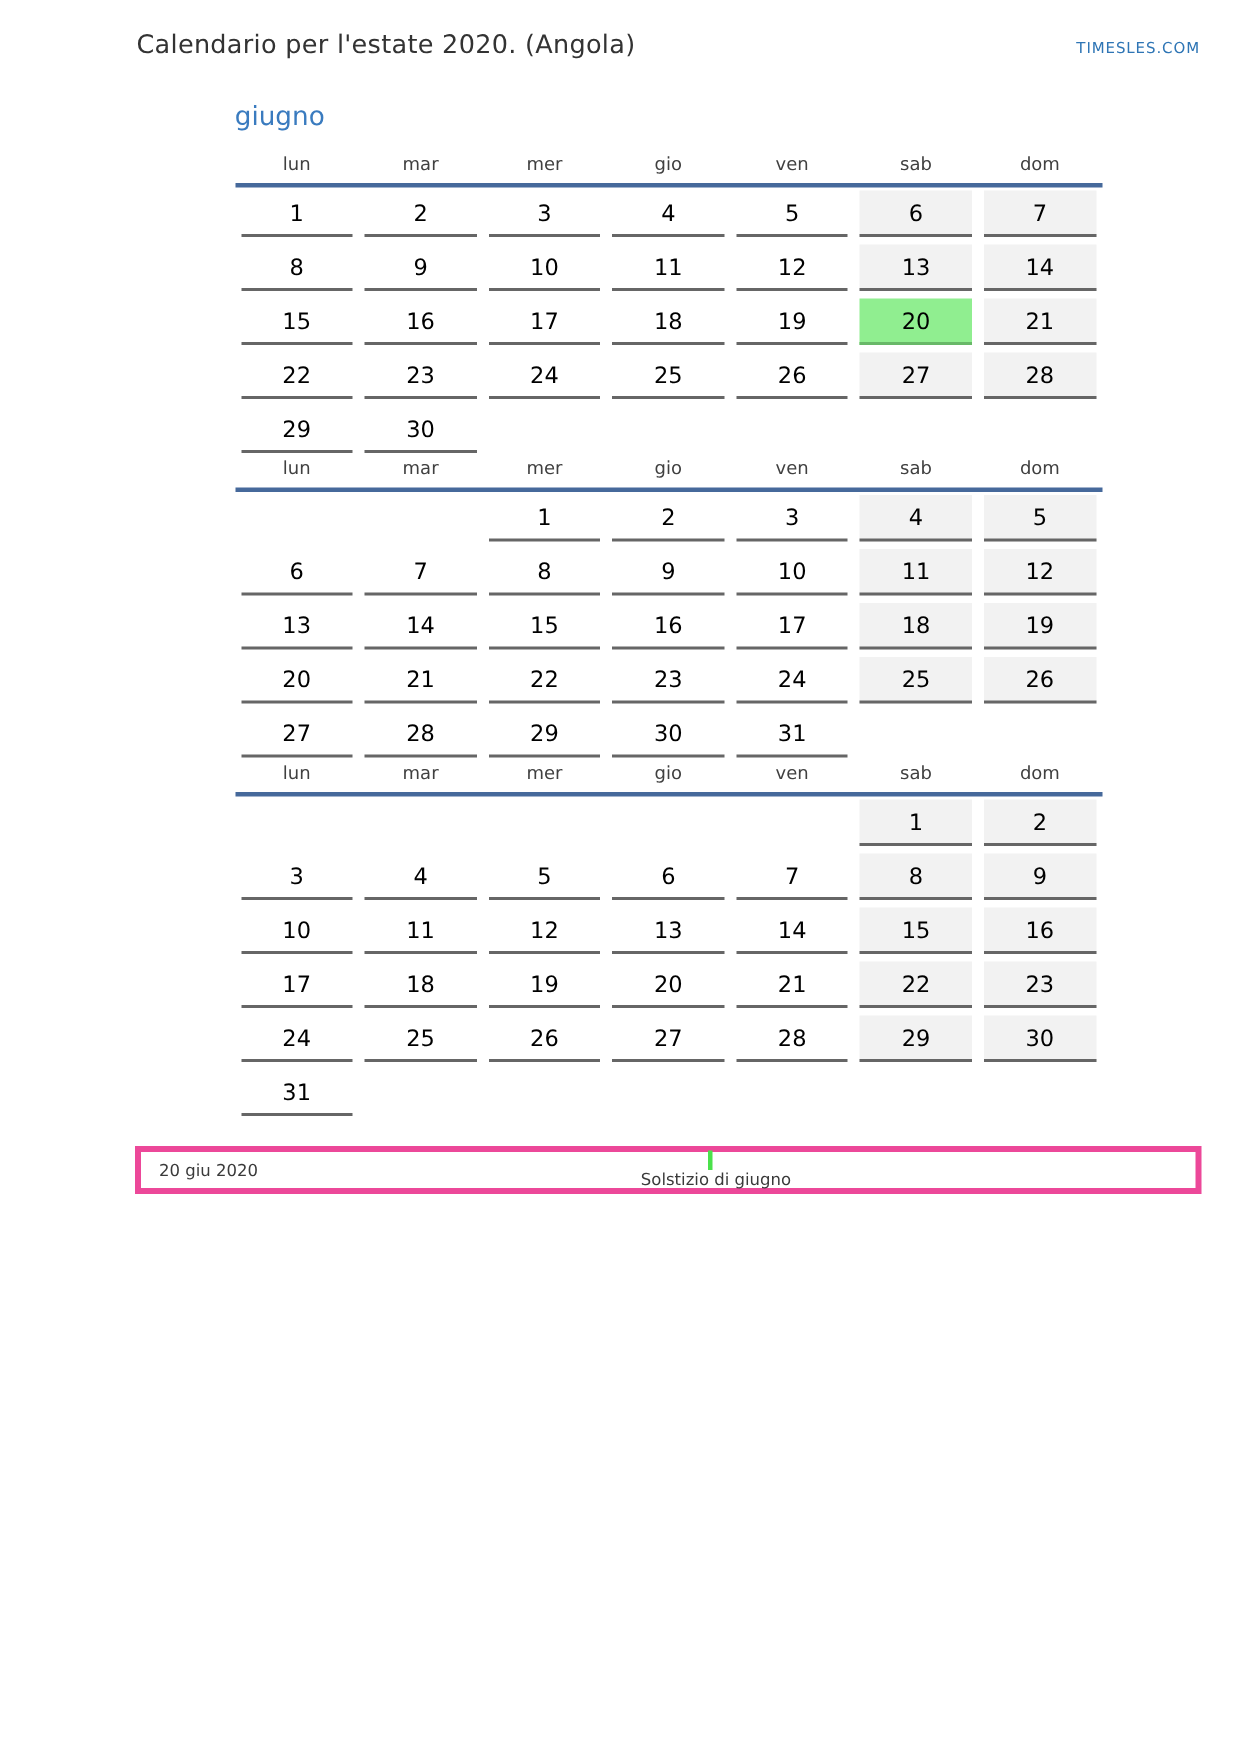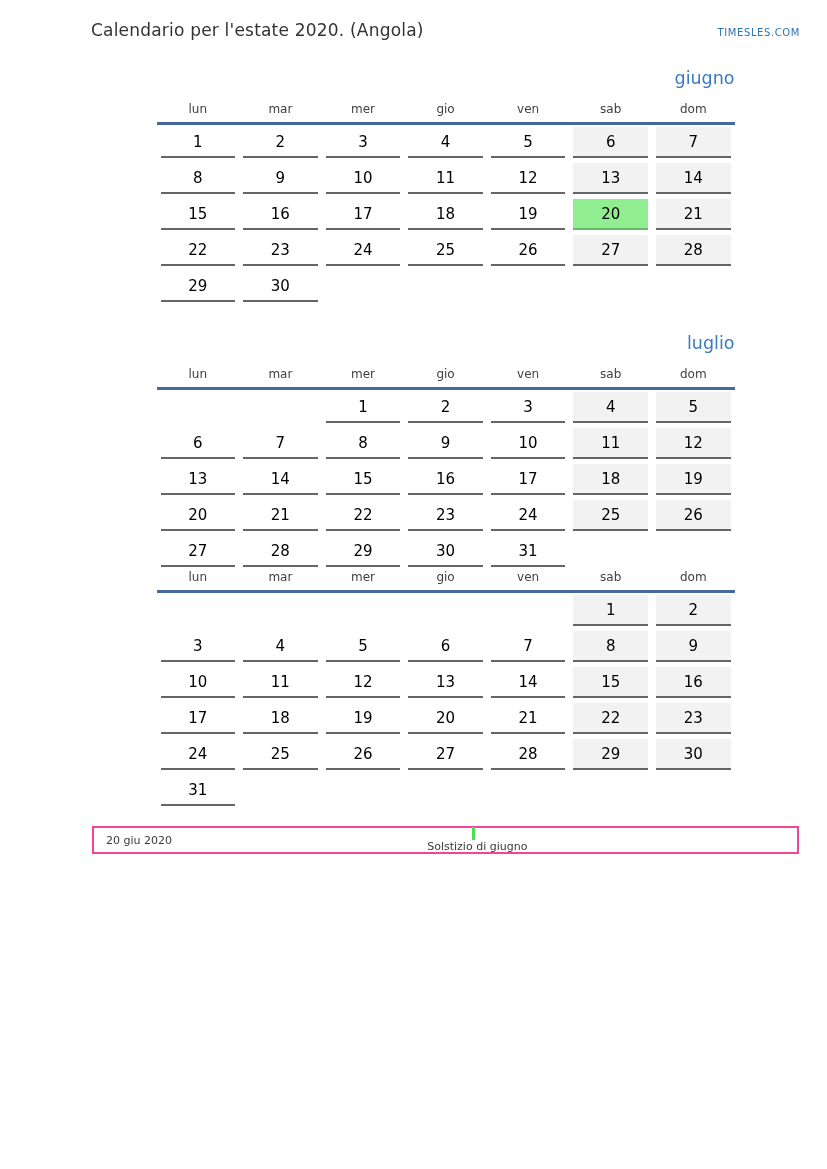--- a/index.html
+++ b/index.html
@@ -33,21 +33,21 @@
     letter-spacing: 0.6px;
     text-decoration: none;
     cursor: pointer;
   }
   .months {
     width: 578px;
     margin: 0 auto;
   }
   .month-title {
     margin: 28px 0 14px 0;
-    text-align: right;
+    text-align: left;
     font-size: 17.5px;
     font-weight: normal;
     color: #3a7bbf;
   }
   .weekday-row {
     display: flex;
     margin-bottom: 6px;
   }
   .weekday-cell {
     flex: 1;
@@ -86,21 +86,21 @@
     background: #f2f2f2;
   }
   .cell-inner.highlight {
     background: #90ee90;
     border-bottom-color: #68b868;
   }
   .legend-box {
     width: 703px;
     height: 24px;
     margin: 17px auto 0 auto;
-    border: 2px solid #ec4899;
+    border: 4px solid #ec4899;
     position: relative;
     display: flex;
     align-items: center;
     font-size: 11px;
     color: #3a3a3a;
   }
   .legend-date {
     padding-left: 12px;
   }
   .legend-event {
@@ -250,21 +250,20 @@
           </div>
           <div class="day-cell">
             <div class="cell-inner"></div>
           </div>
           <div class="day-cell">
             <div class="cell-inner"></div>
           </div>
         </div>
       </div>
       <div class="month">
-        <h2 class="month-title">luglio</h2>
         <div class="weekday-row">
           <div class="weekday-cell">lun</div>
           <div class="weekday-cell">mar</div>
           <div class="weekday-cell">mer</div>
           <div class="weekday-cell">gio</div>
           <div class="weekday-cell">ven</div>
           <div class="weekday-cell">sab</div>
           <div class="weekday-cell">dom</div>
         </div>
         <div class="header-line"></div>

